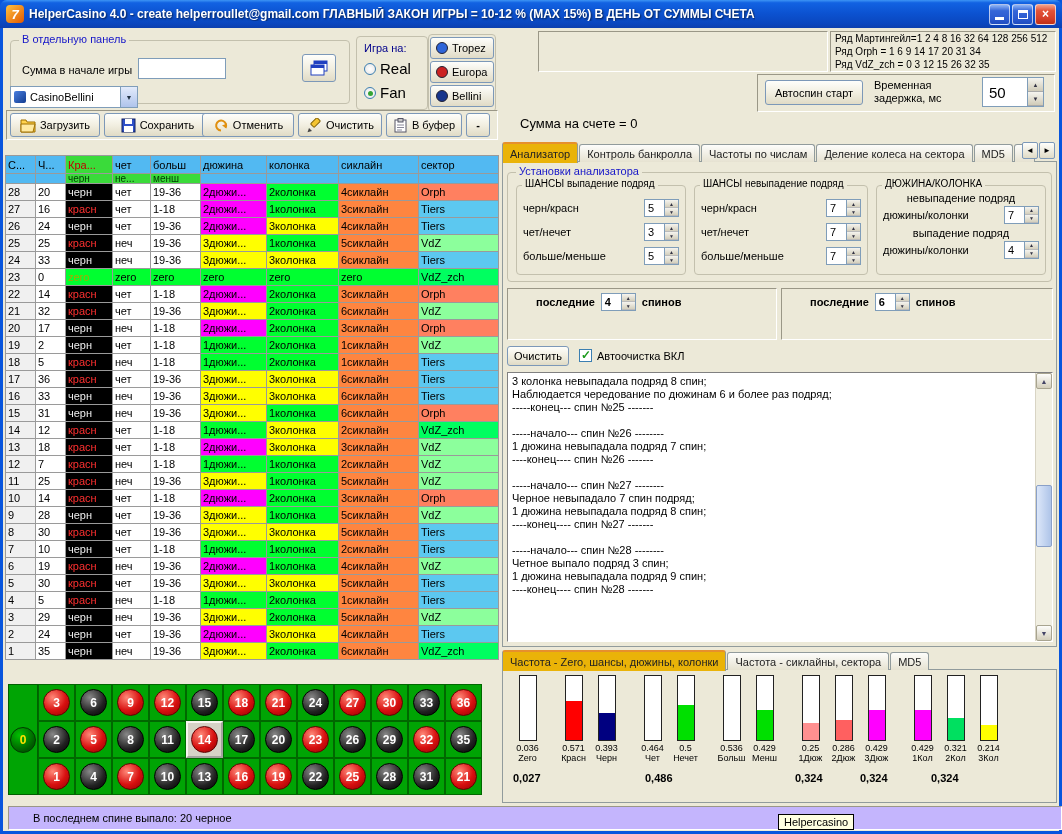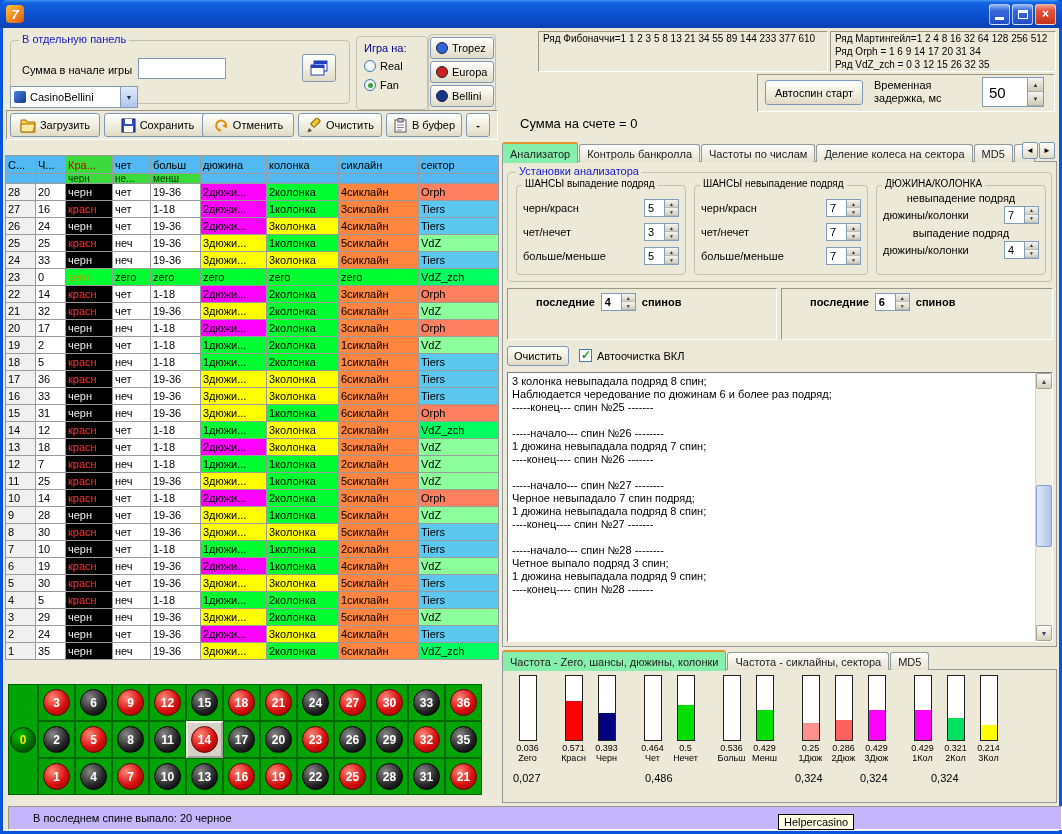--- a/index.html
+++ b/index.html
@@ -25,29 +25,29 @@
 .txt{position:absolute;border:1px solid #7F9DB9;background:#fff;font-size:11px;padding:0 3px;font-family:inherit}
 .combo{position:absolute;display:flex;align-items:center;background:#fff;border:1px solid #7F9DB9;font-size:11px;padding-left:3px;gap:4px;cursor:pointer}
 .cicon{width:12px;height:12px;border-radius:2px;background:linear-gradient(135deg,#4A7FE0,#123C90);flex:none}
 .cbtn{margin-left:auto;width:17px;align-self:stretch;background:linear-gradient(180deg,#E3EBFB,#AFC4EC);border-left:1px solid #7F9DB9;font-size:7px;display:flex;align-items:center;justify-content:center;color:#234}
 .spin{display:inline-flex;height:18px;border:1px solid #7F9DB9;background:#fff;flex:none}
 .spin .v{width:19px;font-size:11px;display:flex;align-items:center;padding-left:3px}
 .spin .ar{display:flex;flex-direction:column;width:14px;border-left:1px solid #7F9DB9}
 .spin .ar span{flex:1;font-size:5px;display:flex;align-items:center;justify-content:center;background:linear-gradient(180deg,#F5F4EF,#D4CFBC);border-bottom:1px solid #BBB;color:#334}
 .cb{width:13px;height:13px;background:#fff;border:1px solid #3C7FB1;display:inline-block;position:relative;flex:none}
 .cb.checked::after{content:"✓";position:absolute;left:1px;top:-2px;font-size:12px;font-weight:bold;color:#1C9A1C}
-.rrow{display:flex;align-items:center;gap:4px;font-size:11px;margin-bottom:7px}
+.rrow{display:flex;align-items:center;gap:4px;font-size:15px;margin-bottom:7px}
 .rd{width:12px;height:12px;border-radius:50%;border:1px solid #3C7FB1;background:radial-gradient(#fff,#E4E4E4);display:inline-block;position:relative;flex:none}
 .rd.on::after{content:"";position:absolute;left:3px;top:3px;width:5px;height:5px;border-radius:50%;background:#35A435}
 .cbn{display:flex;align-items:center;gap:4px;height:22px;margin-bottom:2px;padding:0 5px;width:64px;background:linear-gradient(180deg,#FEFEFB,#E0DBC6);border:1px solid #7C98B8;border-radius:3px;font-size:11px;font-family:inherit;cursor:pointer}
 .cico{width:12px;height:12px;border-radius:50%;flex:none;border:1px solid #223}
 .srow{font-size:10px;line-height:12.8px;white-space:nowrap}
 .tabstrip{position:absolute;display:flex;align-items:flex-end;z-index:2}
 .tab{height:18px;display:flex;align-items:center;padding:0 7px;font-size:11px;background:linear-gradient(180deg,#FDFDFB,#E6E2D1);border:1px solid #919B9C;border-bottom:none;border-radius:3px 3px 0 0;margin-right:1px;white-space:nowrap;color:#222;cursor:pointer}
-.tab.active{height:21px;background:#86efac;border-top:2px solid #E6902C;position:relative;top:1px;z-index:3}
+.tab.active{height:21px;background:#eab308;border-top:2px solid #E6902C;position:relative;top:1px;z-index:3}
 .mainstrip .tab:last-child{max-width:28px;overflow:hidden;padding-right:0}
 .tsarrows{position:absolute;display:flex;gap:1px;z-index:4}
 .tsb{width:16px;height:17px;background:linear-gradient(180deg,#FEFEFB,#E0DBC6);border:1px solid #7C98B8;border-radius:2px;font-size:8px;display:flex;align-items:center;justify-content:center}
 .page{position:absolute;background:#ECE9D8;border:1px solid #919B9C}
 .stable{position:absolute;border-collapse:collapse;table-layout:fixed;background:#fff}
 .stable td{border:1px solid #9A9A9A;font-size:11px;height:17px;padding:0 2px;white-space:nowrap;overflow:hidden}
 .stable .hrow td{background:#52B9F2;height:18px}
 .stable .subrow td{height:9px;font-size:10px;line-height:9px;background:#52B9F2}
 .sprow{display:flex;justify-content:space-between;align-items:center;height:24px;padding:0 6px;font-size:11px}
 .g3rows .sprow{height:21px}
@@ -60,21 +60,21 @@
 .sbtn{position:absolute;left:0;width:16px;height:16px;background:linear-gradient(180deg,#FDFDFB,#D4CFBC);border:1px solid #A8A490;border-radius:2px;font-size:7px;display:flex;align-items:center;justify-content:center;color:#446}
 .sbtn.up{top:0}.sbtn.down{bottom:0}
 .sthumb{position:absolute;left:0;top:112px;width:16px;height:62px;background:linear-gradient(90deg,#DCE7F9,#AEC4E8);border:1px solid #8AA0C8;border-radius:2px}
 .bars{position:absolute;left:8px;top:5px;display:flex}
 .bargroup{display:flex;margin-right:13px}
 .barcell{width:33px;display:flex;flex-direction:column;align-items:center}
 .barbox{width:18px;height:66px;border:1px solid #222;background:#fff;position:relative}
 .barfill{position:absolute;left:0;right:0;bottom:0}
 .barval{font-size:9px;margin-top:2px;white-space:nowrap}
 .barlabel{font-size:9px;white-space:nowrap}
-.freq-total{position:absolute;top:102px;font-size:11px;font-weight:normal}
+.freq-total{position:absolute;top:102px;font-size:11px;font-weight:bold}
 .board-zero{position:absolute;left:8px;top:684px;width:30px;height:111px;background:#00A404;border:1px solid #006000;display:flex;align-items:center;justify-content:center}
 .znum{width:26px;height:26px;border-radius:50%;background:radial-gradient(circle at 35% 30%,#00C000,#005800 72%);border:1px solid #003800;color:#FFE000;font-weight:bold;font-size:12px;display:flex;align-items:center;justify-content:center}
 .bgrid{position:absolute;left:38px;top:684px;display:grid;grid-template-columns:repeat(12,37px);grid-auto-rows:37px}
 .bcell{background:#00A404;border:1px solid #006800;display:flex;align-items:center;justify-content:center;cursor:pointer}
 .bcell.hl{background:#D6D2C6;border:2px outset #F8F6F0}
 .bnum{width:27px;height:27px;border-radius:50%;display:flex;align-items:center;justify-content:center;color:#fff;font-size:12px;font-weight:bold}
 .bnum.red{background:radial-gradient(circle at 35% 30%,#FF8878,#D81010 55%,#8F0000);border:1px solid #600000}
 .bnum.black{background:radial-gradient(circle at 35% 30%,#888,#222 60%,#000);border:1px solid #000}
 .statusbar{position:absolute;left:8px;top:806px;width:1054px;height:24px;border:1px solid;border-color:#9A9787 #FFF #FFF #9A9787;font-size:11px;display:flex;align-items:center;padding-left:24px;background:#c4b5fd}
 .tooltip{position:absolute;left:778px;top:814px;background:#FFFFE1;border:1px solid #000;font-size:11px;padding:1px 5px;z-index:20;white-space:nowrap}
@@ -84,20 +84,21 @@
 .ar2 span{flex:1;font-size:6px;display:flex;align-items:center;justify-content:center;background:linear-gradient(180deg,#F5F4EF,#D0CBB8);border-bottom:1px solid #AAA;color:#334}
 .balance{position:absolute;left:520px;top:116px;font-size:13px;color:#000;white-space:nowrap}
 .ico{flex:none}
 </style>
 </head>
 <body>
 
 <div class="win">
   <div class="titlebar">
     <span class="appicon">7</span>
+    <span class="ttext">HelperCasino 4.0 - create helperroullet@gmail.com ГЛАВНЫЙ ЗАКОН ИГРЫ = 10-12 % (MAX 15%) В ДЕНЬ ОТ СУММЫ СЧЕТА</span>
     <span class="tbtns">
       <span class="tbtn">
           <span class="minbar"></span>
         </span>
       <span class="tbtn">
           <span class="maxbox"></span>
         </span>
       <span class="tbtn close">×</span>
     </span>
   </div>
@@ -140,21 +141,20 @@
         <span class="cico" style="background: rgb(204, 34, 34);"></span>
         <span>Europa</span>
       </button>
       <button class="cbn">
         <span class="cico" style="background: rgb(22, 52, 140);"></span>
         <span>Bellini</span>
       </button>
     </div>
 
   <div class="panel-sunken" style="left:538px;top:31px;width:290px;height:41px;padding:1px 4px">
-    <div class="srow">Ряд Фибоначчи=1 1 2 3 5 8 13 21 34 55 89 144 233 377 610</div>
   </div>
   <div class="panel-sunken" style="left:830px;top:31px;width:226px;height:41px;padding:1px 4px">
     <div class="srow">Ряд Мартингейл=1 2 4 8 16 32 64 128 256 512</div>
     <div class="srow">Ряд Orph = 1 6 9 14 17 20 31 34</div>
     <div class="srow">Ряд VdZ_zch = 0 3 12 15 26 32 35</div>
   </div>
 
   <div class="panel-sunken" style="left:757px;top:74px;width:298px;height:38px"></div>
   <button class="xbtn" style="left:765px;top:80px;width:98px;height:25px">Автоспин старт</button>
   <div class="lbl" style="left:874px;top:79px;line-height:13px;white-space:normal;width:100px"><span>Временная</span><br><span>задержка, мс</span></div>

